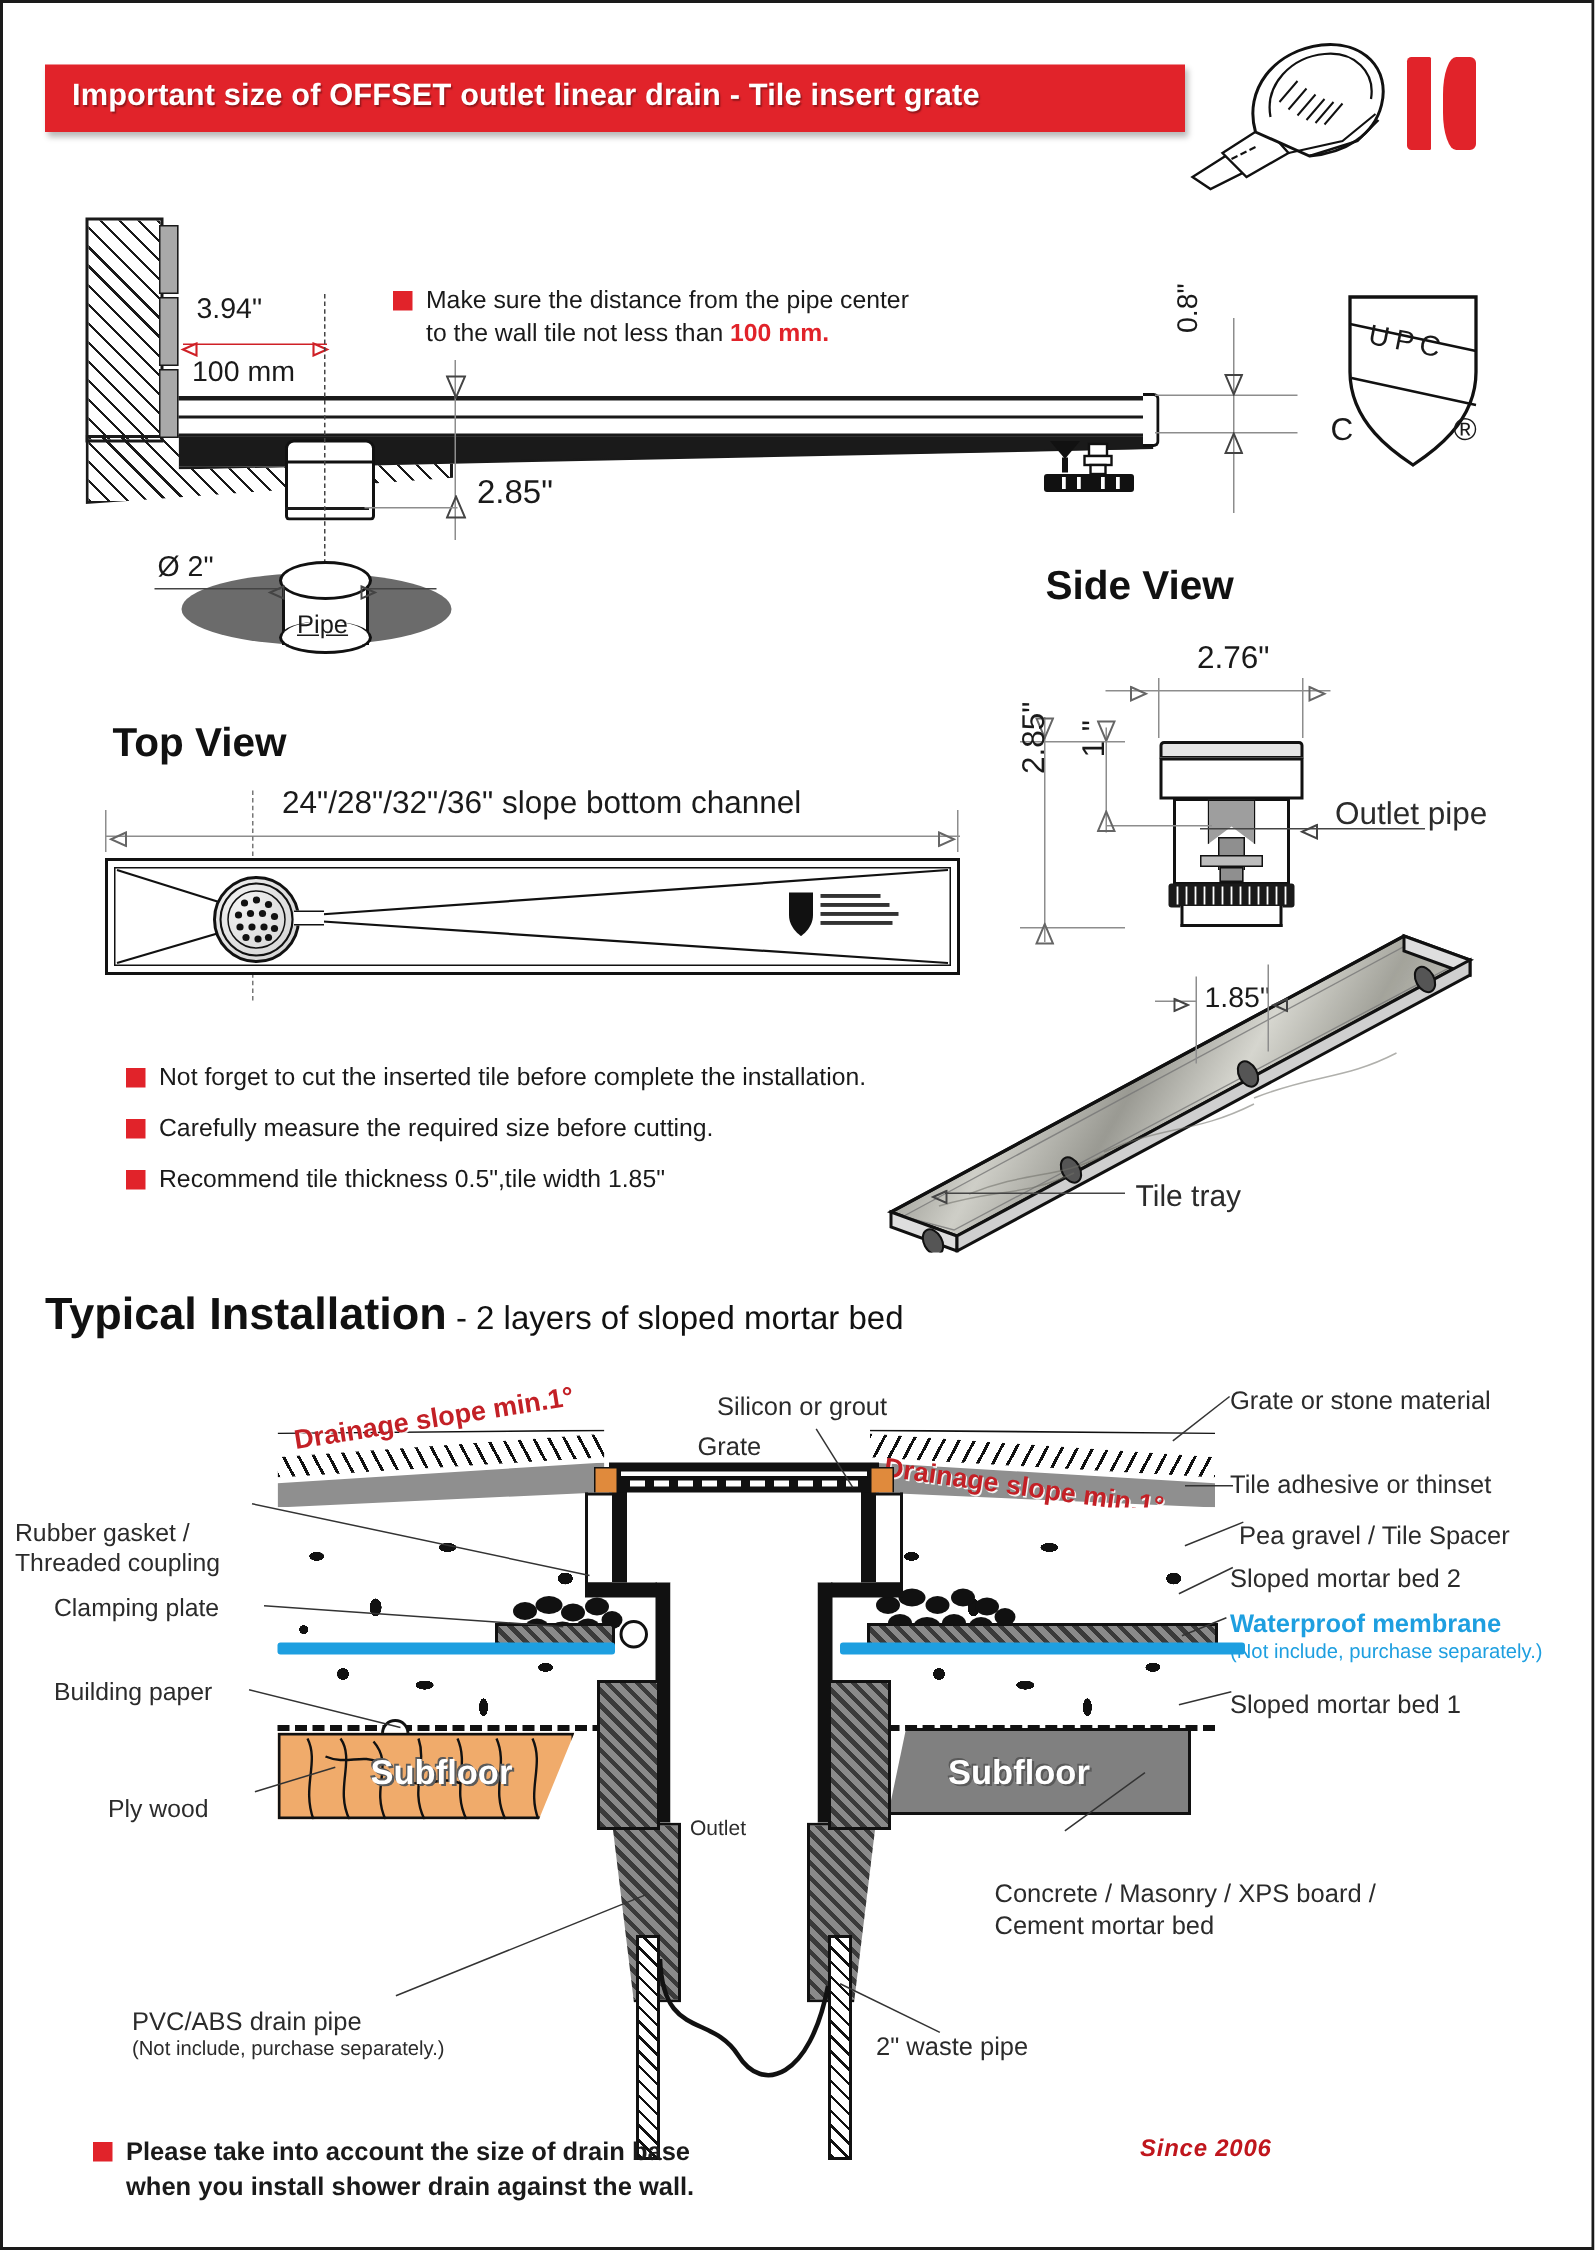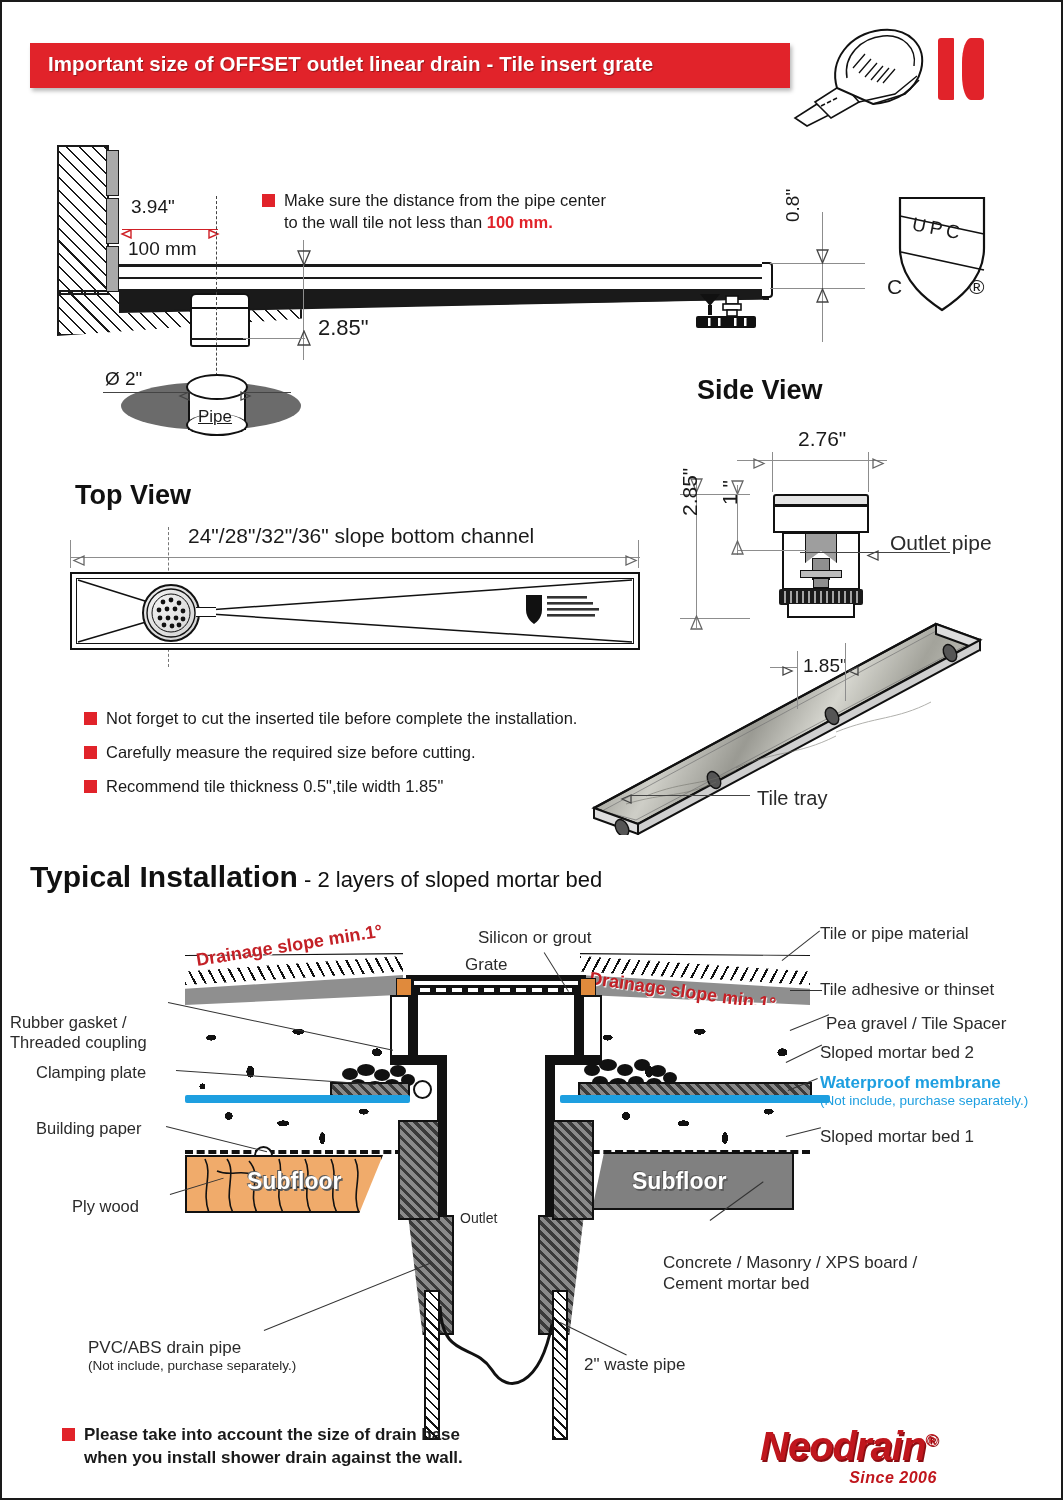--- a/index.html
+++ b/index.html
@@ -589,21 +589,21 @@
 
 <div class="lbl" style="left:36px;top:1062px;">Clamping plate</div>
 <div class="ln" style="left:176px;top:1070px;width:200px;height:1.3px;background:#333;transform:rotate(4deg);transform-origin:left center;"></div>
 
 <div class="lbl" style="left:36px;top:1118px;">Building paper</div>
 <div class="ln" style="left:166px;top:1126px;width:104px;height:1.3px;background:#333;transform:rotate(14deg);transform-origin:left center;"></div>
 
 <div class="lbl" style="left:72px;top:1196px;">Ply wood</div>
 <div class="ln" style="left:170px;top:1194px;width:56px;height:1.3px;background:#333;transform:rotate(-17deg);transform-origin:left center;"></div>
 
-<div class="lbl" style="left:820px;top:924px;font-size:17px;">Tile or pipe material</div>
+<div class="lbl" style="left:820px;top:924px;font-size:17px;">Grate or stone material</div>
 <div class="ln" style="left:782px;top:960px;width:48px;height:1.3px;background:#333;transform:rotate(-38deg);transform-origin:left center;"></div>
 
 <div class="lbl" style="left:820px;top:980px;font-size:17px;">Tile adhesive or thinset</div>
 <div class="ln" style="left:790px;top:990px;width:32px;height:1.3px;background:#333;"></div>
 
 <div class="lbl" style="left:826px;top:1014px;font-size:17px;">Pea gravel / Tile Spacer</div>
 <div class="ln" style="left:790px;top:1030px;width:42px;height:1.3px;background:#333;transform:rotate(-22deg);transform-origin:left center;"></div>
 
 <div class="lbl" style="left:820px;top:1043px;font-size:17px;">Sloped mortar bed 2</div>
 <div class="ln" style="left:786px;top:1062px;width:40px;height:1.3px;background:#333;transform:rotate(-26deg);transform-origin:left center;"></div>
@@ -633,15 +633,14 @@
 
 <div class="bullet-row" style="left:62px;top:1396px;margin-top:28px;">
   <div class="bsq"></div>
   <div class="btxt" style="font-weight:bold;font-size:17px;">
     <span>Please take into account the size of drain base</span><br>
     <span>when you install shower drain against the wall.</span>
   </div>
 </div>
 
 <div class="logo" style="left:760px;top:1424px;">
-  <div class="logo-main"><span>Neodrain</span><span class="logo-reg">®</span></div>
   <div class="logo-sub">Since 2006</div>
 </div>
 
 </body></html>

